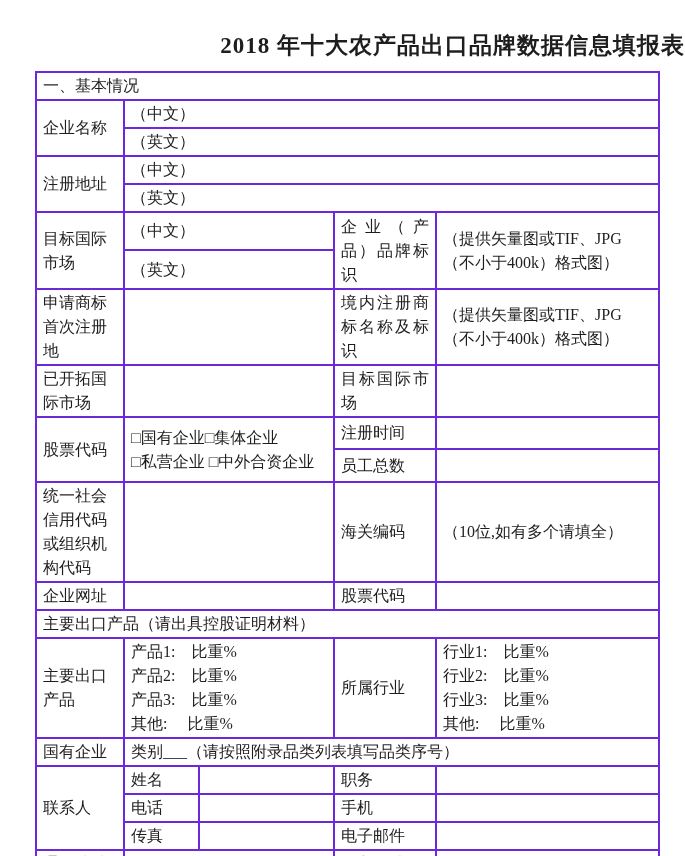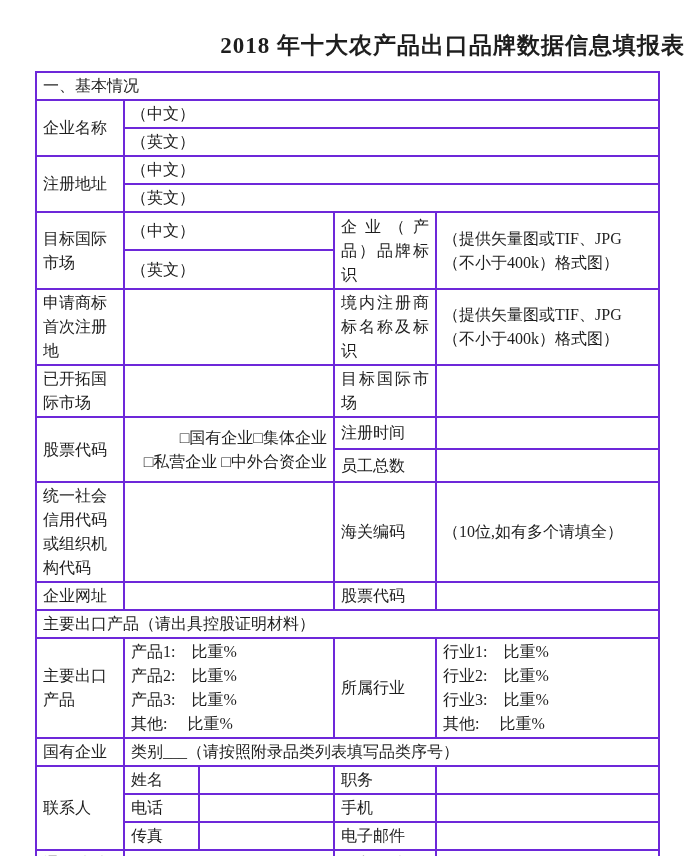--- a/index.html
+++ b/index.html
@@ -29,21 +29,21 @@
     font-size:16px;
     line-height:24px;
     padding:1px 6px;
     vertical-align:middle;
     overflow:hidden;
     word-break:break-all;
   }
   td.vtop{vertical-align:top;}
   td.pre{white-space:pre-wrap;}
   td.just{text-align:justify;}
-  td.options{line-height:21px;text-align:right;}
+  td.options{line-height:21px;}
   .prod-line{line-height:24px;white-space:pre-wrap;}
 </style>
 </head>
 <body>
 
 <div class="page-title">2018 年十大农产品出口品牌数据信息填报表</div>
 
 <table class="form">
   <colgroup>
     <col style="width:88px">

